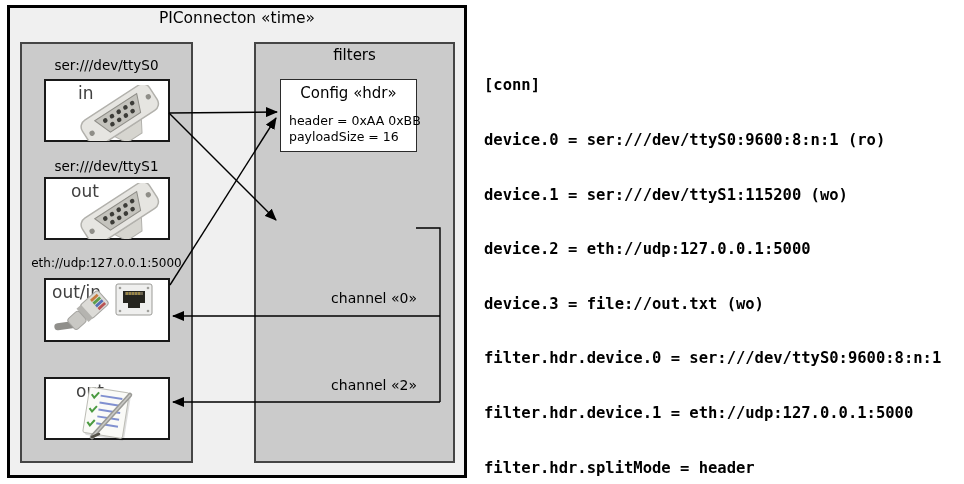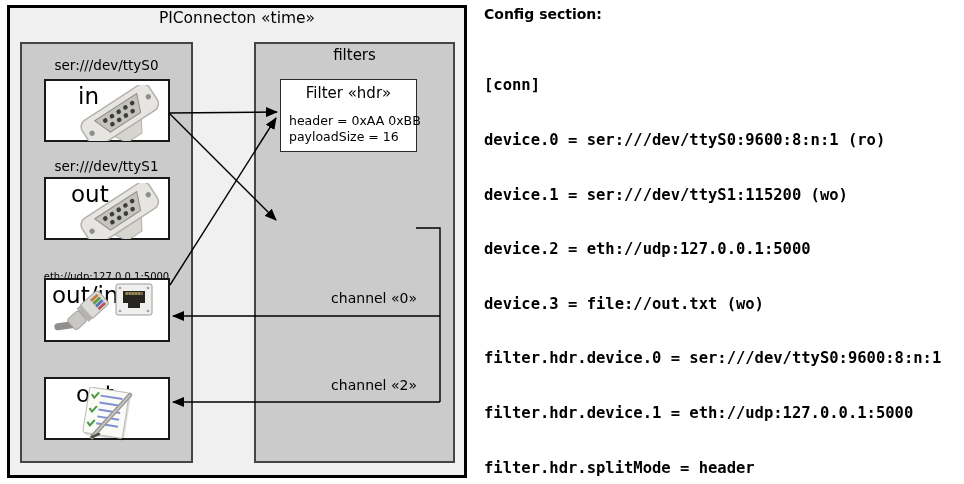--- a/index.html
+++ b/index.html
@@ -8,21 +8,21 @@
   .abs{position:absolute;}
   .frame{left:7px;top:5px;width:460px;height:473px;border:3px solid #000;
          background:#f0f0f0;box-sizing:border-box;}
   .diagram-title{left:7px;top:9px;width:460px;text-align:center;font-size:15.5px;}
   .panel{background:#cbcbcb;border:2px solid #454545;box-sizing:border-box;}
   .devices-panel{left:20px;top:42px;width:173px;height:421px;}
   .filters-panel{left:254px;top:42px;width:201px;height:421px;}
   .filters-title{left:254px;top:46px;width:201px;text-align:center;font-size:15px;}
   .dev-label{left:20px;width:173px;text-align:center;font-size:13.5px;white-space:nowrap;}
   .dev-box{left:44px;width:126px;background:#fff;border:2px solid #191919;box-sizing:border-box;}
-  .dir{position:absolute;font-size:23px;color:#000000;}
+  .dir{position:absolute;font-size:17px;color:#404040;}
   .filter-box{left:280px;width:137px;background:#fff;border:1.5px solid #2b2b2b;box-sizing:border-box;}
   .filter-title{text-align:center;font-size:15px;margin-top:4px;}
   .attrs{position:absolute;left:8px;right:4px;}
   .attr{font-size:12.5px;line-height:16px;white-space:nowrap;}
   .channel-label{left:277px;width:140px;text-align:right;font-size:14px;white-space:nowrap;}
   .overlay{left:0;top:0;pointer-events:none;}
   .config-heading{left:484px;top:6px;font-size:14px;font-weight:bold;white-space:nowrap;}
   .config-body{left:484px;top:40px;font-family:"DejaVu Sans Mono",monospace;
                font-size:15.5px;font-weight:bold;line-height:18.2px;white-space:pre;}
   .cfg-line{height:18.2px;white-space:pre;}
@@ -83,21 +83,21 @@
             <circle cx="63" cy="25.5" r="2.3"></circle>
           <circle cx="35" cy="32.5" r="2.3"></circle>
             <circle cx="43" cy="32.5" r="2.3"></circle>
             <circle cx="51" cy="32.5" r="2.3"></circle>
             <circle cx="59" cy="32.5" r="2.3"></circle>
         </g>
       </g>
     </svg>
   </div>
 
-  <div class="abs dev-label" style="top:271px;font-size:10px">eth://udp:127.0.0.1:5000</div>
+  <div class="abs dev-label" style="top:256px;font-size:12px">eth://udp:127.0.0.1:5000</div>
   <div class="abs dev-box" style="top:278px;height:64px">
     <span class="dir" style="left:6px;top:2px">out/in</span>
     <svg class="icon-slot" style="left:4px;top:2px" width="118" height="58" viewBox="0 0 118 58">
       <g transform="translate(66,2)">
         <rect x="0" y="0" width="36" height="31" rx="2" fill="#efefee" stroke="#9b9b97"></rect>
         <path d="M7 7 h22 v12 h-5 v5 h-12 v-5 h-5 z" fill="#26251f"></path>
         <rect x="9" y="8" width="18" height="3" fill="#6b6450"></rect>
         <path d="M11 8 v3 M14 8 v3 M17 8 v3 M20 8 v3 M23 8 v3" stroke="#caa83e" stroke-width="1"></path>
         <circle cx="4" cy="4" r="1.3" fill="#a0a09c"></circle>
           <circle cx="32" cy="4" r="1.3" fill="#a0a09c"></circle>
@@ -132,21 +132,21 @@
             <path d="M7 38 l3 3 l4 -6"></path>
         </g>
       </g>
       <path d="M10 50 L48 8" stroke="#9a9a96" stroke-width="4.5" stroke-linecap="round"></path>
       <path d="M10 50 L48 8" stroke="#c9c9c5" stroke-width="1.5" stroke-linecap="round"></path>
       <path d="M10 50 l7 -3" stroke="#55524a" stroke-width="2.5" stroke-linecap="round"></path>
     </svg>
   </div>
 
   <div class="abs filter-box" style="top:79px;height:73px">
-    <div class="filter-title">Filter «hdr»</div>
+    <div class="filter-title">Config «hdr»</div>
     <div class="attrs" style="top:33px">
       <div class="attr">header = 0xAA 0xBB</div>
       <div class="attr">payloadSize = 16</div>
     </div>
   </div>
 
 
   <div class="abs channel-label" style="top:290px">channel «0»</div>
   <div class="abs channel-label" style="top:377px">channel «2»</div>
 
@@ -159,21 +159,20 @@
     <g stroke="#000" stroke-width="1.4" fill="none">
       <line x1="169" y1="113" x2="277" y2="112" marker-end="url(#ah)"></line>
       <line x1="169" y1="113" x2="276" y2="220" marker-end="url(#ah)"></line>
       <line x1="170" y1="285" x2="276" y2="118" marker-end="url(#ah)"></line>
       <path d="M416,228 L440,228 L440,402"></path>
       <line x1="440" y1="316" x2="173" y2="316" marker-end="url(#ah)"></line>
       <line x1="440" y1="402" x2="173" y2="402" marker-end="url(#ah)"></line>
     </g>
   </svg>
 
-  <div class="abs config-heading">Config section:</div>
   <div class="abs config-body">
     <div class="cfg-line">[conn]</div>
     <div class="cfg-line">device.0 = ser:///dev/ttyS0:9600:8:n:1 (ro)</div>
     <div class="cfg-line">device.1 = ser:///dev/ttyS1:115200 (wo)</div>
     <div class="cfg-line">device.2 = eth://udp:127.0.0.1:5000</div>
     <div class="cfg-line">device.3 = file://out.txt (wo)</div>
     <div class="cfg-line">filter.hdr.device.0 = ser:///dev/ttyS0:9600:8:n:1</div>
     <div class="cfg-line">filter.hdr.device.1 = eth://udp:127.0.0.1:5000</div>
     <div class="cfg-line">filter.hdr.splitMode = header</div>
     

